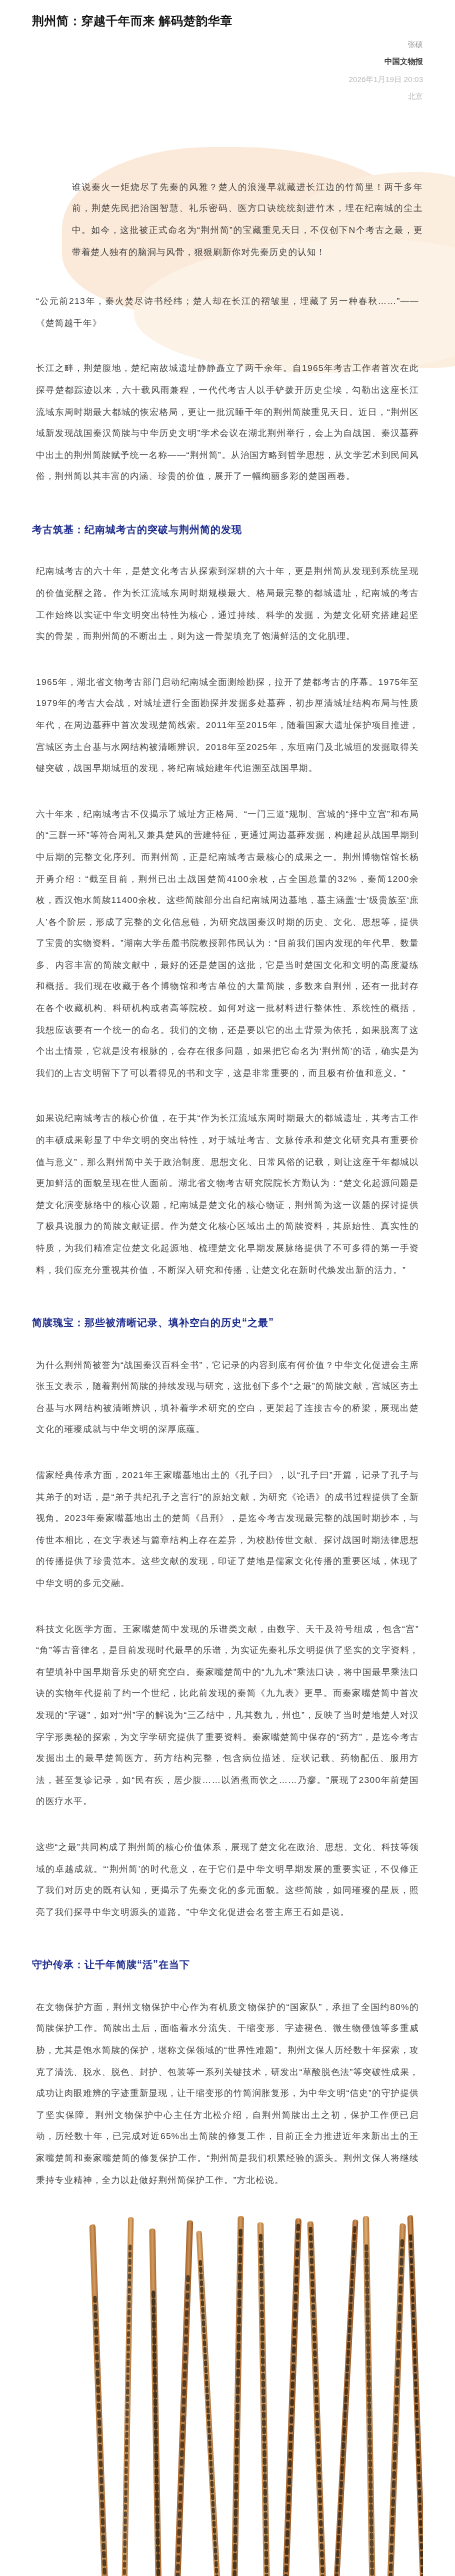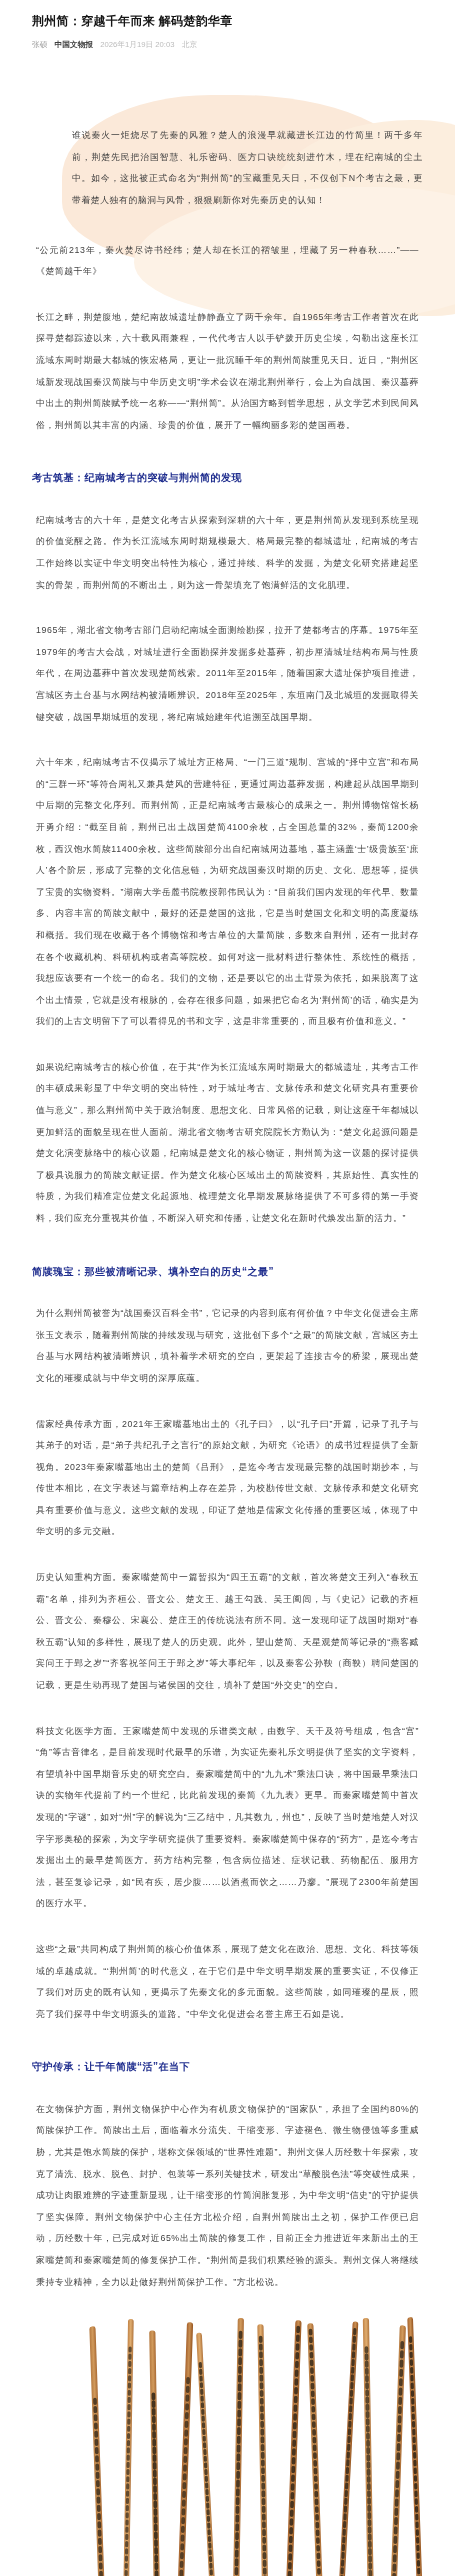--- a/index.html
+++ b/index.html
@@ -26,20 +26,21 @@
     line-height:17.5px;
     margin:0 0 9.3px 0;
     letter-spacing:0.3px;
   }
   .byline{
     font-size:7.7px;
     color:#b9b9b9;
     display:flex;
     gap:7.2px;
     align-items:flex-end;
+    flex-direction:column;
   }
   .byline .author{color:#9b9b9b;}
   .byline .source{color:#3f3f3f;font-weight:700;}
   .byline .datetime,.byline .location{color:#bcbcbc;}
   
   .intro-wrap{position:relative;margin-top:75px;margin-left:40px;}
   .blob{position:absolute;pointer-events:none;}
   .blob-a{
     left:-10.3px;top:-30px;width:350px;height:170px;
     background:#fbe9d9;
@@ -105,22 +106,21 @@
   <p class="para">长江之畔，荆楚腹地，楚纪南故城遗址静静矗立了两千余年。自1965年考古工作者首次在此探寻楚都踪迹以来，六十载风雨兼程，一代代考古人以手铲拨开历史尘埃，勾勒出这座长江流域东周时期最大都城的恢宏格局，更让一批沉睡千年的荆州简牍重见天日。近日，“荆州区域新发现战国秦汉简牍与中华历史文明”学术会议在湖北荆州举行，会上为自战国、秦汉墓葬中出土的荆州简牍赋予统一名称——“荆州简”。从治国方略到哲学思想，从文学艺术到民间风俗，荆州简以其丰富的内涵、珍贵的价值，展开了一幅绚丽多彩的楚国画卷。</p>
 
   <h2 class="section-heading">考古筑基：纪南城考古的突破与荆州简的发现</h2>
   <p class="para">纪南城考古的六十年，是楚文化考古从探索到深耕的六十年，更是荆州简从发现到系统呈现的价值觉醒之路。作为长江流域东周时期规模最大、格局最完整的都城遗址，纪南城的考古工作始终以实证中华文明突出特性为核心，通过持续、科学的发掘，为楚文化研究搭建起坚实的骨架，而荆州简的不断出土，则为这一骨架填充了饱满鲜活的文化肌理。</p>
   <p class="para">1965年，湖北省文物考古部门启动纪南城全面测绘勘探，拉开了楚都考古的序幕。1975年至1979年的考古大会战，对城址进行全面勘探并发掘多处墓葬，初步厘清城址结构布局与性质年代，在周边墓葬中首次发现楚简线索。2011年至2015年，随着国家大遗址保护项目推进，宫城区夯土台基与水网结构被清晰辨识。2018年至2025年，东垣南门及北城垣的发掘取得关键突破，战国早期城垣的发现，将纪南城始建年代追溯至战国早期。</p>
   <p class="para">六十年来，纪南城考古不仅揭示了城址方正格局、“一门三道”规制、宫城的“择中立宫”和布局的“三群一环”等符合周礼又兼具楚风的营建特征，更通过周边墓葬发掘，构建起从战国早期到中后期的完整文化序列。而荆州简，正是纪南城考古最核心的成果之一。荆州博物馆馆长杨开勇介绍：“截至目前，荆州已出土战国楚简4100余枚，占全国总量的32%，秦简1200余枚，西汉饱水简牍11400余枚。这些简牍部分出自纪南城周边墓地，墓主涵盖‘士’级贵族至‘庶人’各个阶层，形成了完整的文化信息链，为研究战国秦汉时期的历史、文化、思想等，提供了宝贵的实物资料。”湖南大学岳麓书院教授郭伟民认为：“目前我们国内发现的年代早、数量多、内容丰富的简牍文献中，最好的还是楚国的这批，它是当时楚国文化和文明的高度凝练和概括。我们现在收藏于各个博物馆和考古单位的大量简牍，多数来自荆州，还有一批封存在各个收藏机构、科研机构或者高等院校。如何对这一批材料进行整体性、系统性的概括，我想应该要有一个统一的命名。我们的文物，还是要以它的出土背景为依托，如果脱离了这个出土情景，它就是没有根脉的，会存在很多问题，如果把它命名为‘荆州简’的话，确实是为我们的上古文明留下了可以看得见的书和文字，这是非常重要的，而且极有价值和意义。”</p>
   <p class="para">如果说纪南城考古的核心价值，在于其“作为长江流域东周时期最大的都城遗址，其考古工作的丰硕成果彰显了中华文明的突出特性，对于城址考古、文脉传承和楚文化研究具有重要价值与意义”，那么荆州简中关于政治制度、思想文化、日常风俗的记载，则让这座千年都城以更加鲜活的面貌呈现在世人面前。湖北省文物考古研究院院长方勤认为：“楚文化起源问题是楚文化演变脉络中的核心议题，纪南城是楚文化的核心物证，荆州简为这一议题的探讨提供了极具说服力的简牍文献证据。作为楚文化核心区域出土的简牍资料，其原始性、真实性的特质，为我们精准定位楚文化起源地、梳理楚文化早期发展脉络提供了不可多得的第一手资料，我们应充分重视其价值，不断深入研究和传播，让楚文化在新时代焕发出新的活力。”</p>
 
   <h2 class="section-heading">简牍瑰宝：那些被清晰记录、填补空白的历史“之最”</h2>
   <p class="para">为什么荆州简被誉为“战国秦汉百科全书”，它记录的内容到底有何价值？中华文化促进会主席张玉文表示，随着荆州简牍的持续发现与研究，这批创下多个“之最”的简牍文献，宫城区夯土台基与水网结构被清晰辨识，填补着学术研究的空白，更架起了连接古今的桥梁，展现出楚文化的璀璨成就与中华文明的深厚底蕴。</p>
-  <p class="para">儒家经典传承方面，2021年王家嘴墓地出土的《孔子曰》，以“孔子曰”开篇，记录了孔子与其弟子的对话，是“弟子共纪孔子之言行”的原始文献，为研究《论语》的成书过程提供了全新视角。2023年秦家嘴墓地出土的楚简《吕刑》，是迄今考古发现最完整的战国时期抄本，与传世本相比，在文字表述与篇章结构上存在差异，为校勘传世文献、文脉传承和楚文化研究具有重要价值与意义。这些文献的发现，印证了楚地是儒家文化传播的重要区域，体现了中华文明的多元交融。</p>
-  <p class="para">历史认知重构方面。秦家嘴楚简中一篇暂拟为“四王五霸”的文献，首次将楚文王列入“春秋五霸”名单，排列为齐桓公、晋文公、楚文王、越王勾践、吴王阖闾，与《史记》记载的齐桓公、晋文公、秦穆公、宋襄公、楚庄王的传统说法有所不同。这一发现印证了战国时期对“春秋五霸”认知的多样性，展现了楚人的历史观。此外，望山楚简、天星观楚简等记录的“燕客臧宾问王于郢之岁”“齐客祝筌问王于郢之岁”等大事纪年，以及秦客公孙鞅（商鞅）聘问楚国的记载，更是生动再现了楚国与诸侯国的交往，填补了楚国“外交史”的空白。</p>
+  <p class="para">儒家经典传承方面，2021年王家嘴墓地出土的《孔子曰》，以“孔子曰”开篇，记录了孔子与其弟子的对话，是“弟子共纪孔子之言行”的原始文献，为研究《论语》的成书过程提供了全新视角。2023年秦家嘴墓地出土的楚简《吕刑》，是迄今考古发现最完整的战国时期抄本，与传世本相比，在文字表述与篇章结构上存在差异，为校勘传世文献、探讨战国时期法律思想的传播提供了珍贵范本。这些文献的发现，印证了楚地是儒家文化传播的重要区域，体现了中华文明的多元交融。</p>
   <p class="para">科技文化医学方面。王家嘴楚简中发现的乐谱类文献，由数字、天干及符号组成，包含“宫”“角”等古音律名，是目前发现时代最早的乐谱，为实证先秦礼乐文明提供了坚实的文字资料，有望填补中国早期音乐史的研究空白。秦家嘴楚简中的“九九术”乘法口诀，将中国最早乘法口诀的实物年代提前了约一个世纪，比此前发现的秦简《九九表》更早。而秦家嘴楚简中首次发现的“字谜”，如对“州”字的解说为“三乙结中，凡其数九，州也”，反映了当时楚地楚人对汉字字形奥秘的探索，为文字学研究提供了重要资料。秦家嘴楚简中保存的“药方”，是迄今考古发掘出土的最早楚简医方。药方结构完整，包含病位描述、症状记载、药物配伍、服用方法，甚至复诊记录，如“民有疾，居少腹……以酒煮而饮之……乃瘳。”展现了2300年前楚国的医疗水平。</p>
   <p class="para">这些“之最”共同构成了荆州简的核心价值体系，展现了楚文化在政治、思想、文化、科技等领域的卓越成就。“‘荆州简’的时代意义，在于它们是中华文明早期发展的重要实证，不仅修正了我们对历史的既有认知，更揭示了先秦文化的多元面貌。这些简牍，如同璀璨的星辰，照亮了我们探寻中华文明源头的道路。”中华文化促进会名誉主席王石如是说。</p>
 
   <h2 class="section-heading">守护传承：让千年简牍“活”在当下</h2>
   <p class="para">在文物保护方面，荆州文物保护中心作为有机质文物保护的“国家队”，承担了全国约80%的简牍保护工作。简牍出土后，面临着水分流失、干缩变形、字迹褪色、微生物侵蚀等多重威胁，尤其是饱水简牍的保护，堪称文保领域的“世界性难题”。荆州文保人历经数十年探索，攻克了清洗、脱水、脱色、封护、包装等一系列关键技术，研发出“草酸脱色法”等突破性成果，成功让肉眼难辨的字迹重新显现，让干缩变形的竹简润胀复形，为中华文明“信史”的守护提供了坚实保障。荆州文物保护中心主任方北松介绍，自荆州简牍出土之初，保护工作便已启动，历经数十年，已完成对近65%出土简牍的修复工作，目前正全力推进近年来新出土的王家嘴楚简和秦家嘴楚简的修复保护工作。“荆州简是我们积累经验的源头。荆州文保人将继续秉持专业精神，全力以赴做好荆州简保护工作。”方北松说。</p>
 
   <figure class="figure" style="margin-left:0;margin-right:0;">
     <div class="slips-box">
       <svg width="391" height="479" viewBox="0 0 758 930" xmlns="http://www.w3.org/2000/svg">
         <defs>

